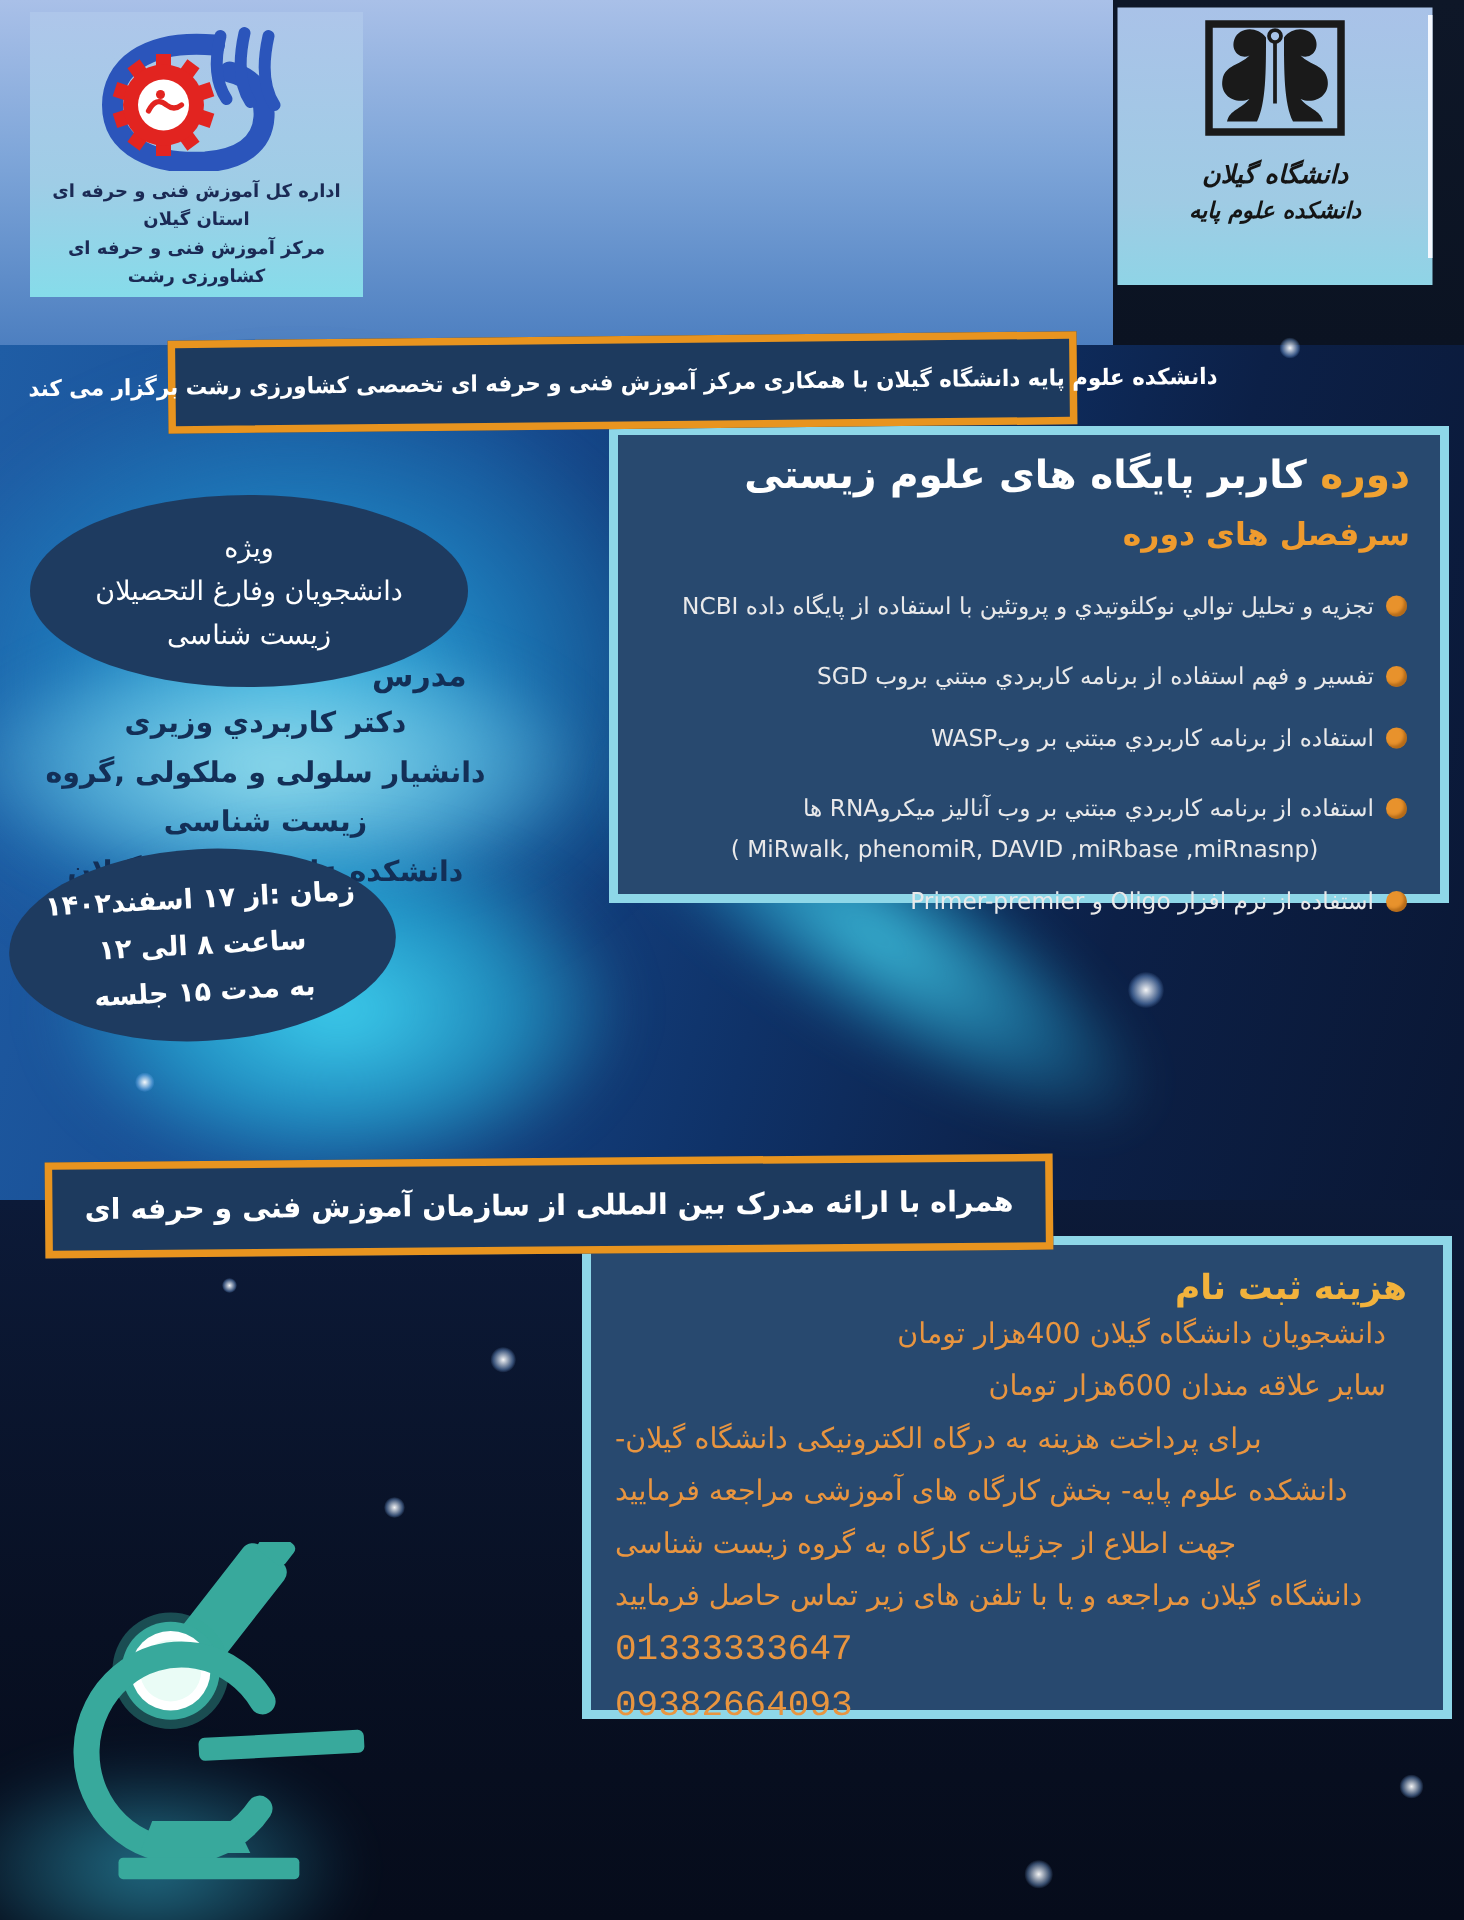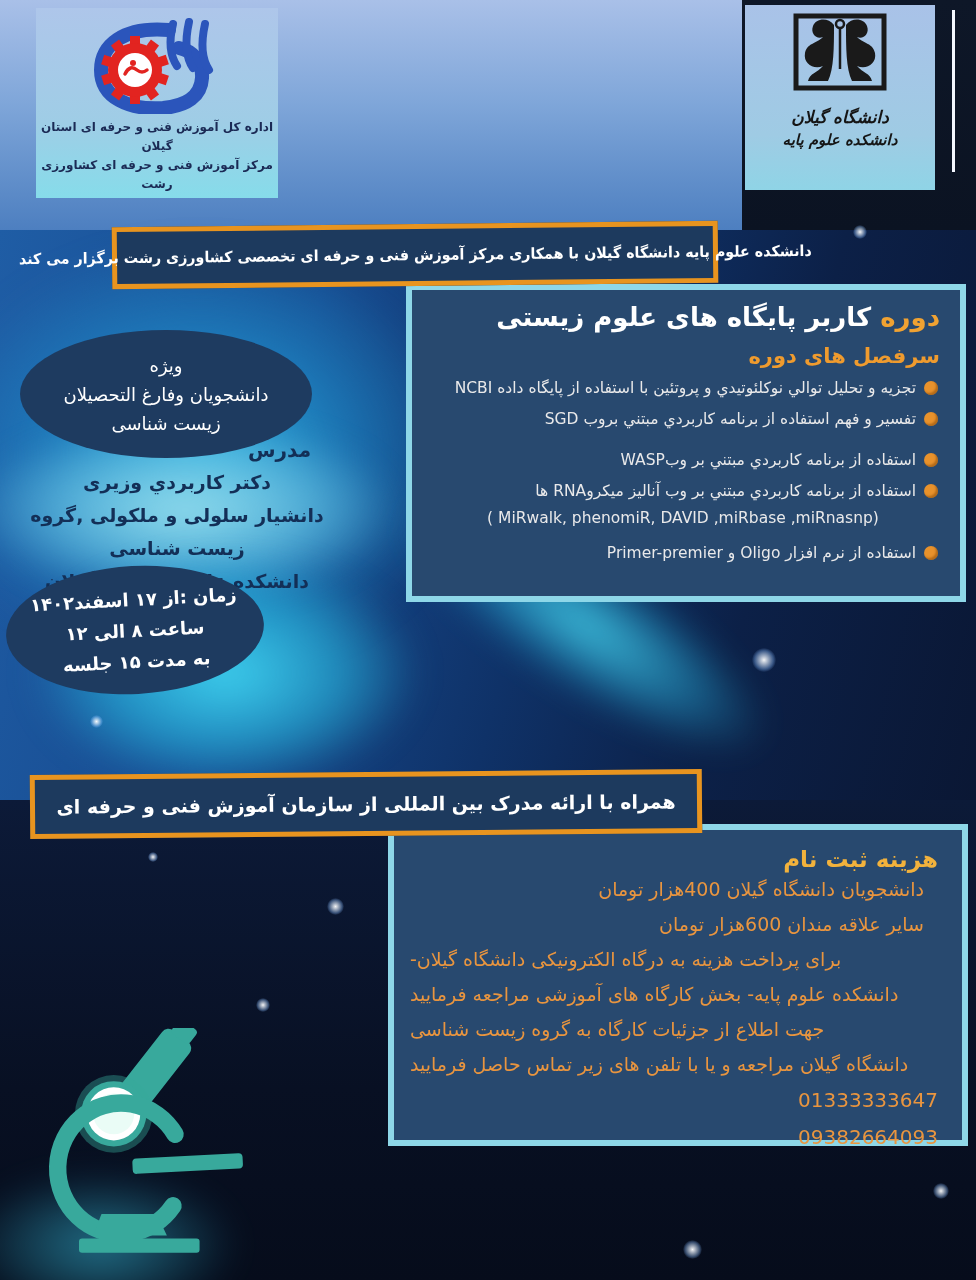--- a/index.html
+++ b/index.html
@@ -30,23 +30,23 @@
             background:radial-gradient(closest-side,#45d5ef 0%,rgba(40,180,225,.5) 60%,transparent 100%); }
   .blob-5 { left:-40px; top:1170px; width:280px; height:150px; opacity:.55;
             background:radial-gradient(closest-side,#39c4e4 0%,transparent 100%); }
   .blob-6 { left:430px; top:250px; width:330px; height:330px; opacity:.5;
             background:radial-gradient(closest-side,#2f86c8 0%,transparent 100%); }
   .bokeh { border-radius:50%;
            background:radial-gradient(circle,rgba(255,255,255,.95) 0%,rgba(140,190,255,.35) 55%,transparent 72%); }
 
   
   .logo-card { position:absolute; z-index:6; text-align:center; }
-  .logo-left  { left:36px; top:8px;  width:242px; height:190px;
+  .logo-left  { left:20px; top:8px;  width:222px; height:190px;
                 background:linear-gradient(180deg,#aec6ea 0%,#9fcde6 60%,#86dcea 100%); }
-  .logo-right { left:745px; top:5px; width:190px; height:185px;
+  .logo-right { left:745px; top:5px; width:210px; height:185px;
                 background:linear-gradient(180deg,#a9c2e8 0%,#9fcbe4 70%,#8fd4e6 100%); }
   .logo-left .lines  { color:#1b2a55; font-weight:bold; font-size:12px; line-height:19px; direction:rtl; }
   .logo-right .lines { color:#151515; font-weight:bold; font-style:italic; direction:rtl; }
   .logo-right .l1 { font-size:17px; line-height:24px; }
   .logo-right .l2 { font-size:15px; line-height:22px; }
   .white-line { position:absolute; left:952px; top:10px; width:3px; height:162px;
                 background:#f4f8ff; z-index:7; }
 
   
   .banner { position:absolute; z-index:9; background:#1d3a5e; border:5px solid #e8941f;
@@ -58,33 +58,33 @@
 
   
   .info-box { position:absolute; z-index:6; background:#28496f; border:6px solid #8ed7e8;
               direction:rtl; }
   .course-box { left:406px; top:284px; width:560px; height:318px; padding:12px 20px 10px 14px; }
   .course-title { font-size:26px; font-weight:bold; color:#ffffff; text-align:right; }
   .course-title .hl { color:#f0a232; }
   .course-sub { font-size:21px; font-weight:bold; color:#ef9b2e; text-align:right; margin-top:12px; }
   .topics { margin-top:10px; }
   .topic { position:relative; padding-right:24px; color:#e9e9ea; font-size:15.5px;
-           line-height:21px; text-align:right; margin-top:10px; }
+           line-height:21px; text-align:right; margin-top:26px; }
   .topic::before { content:""; position:absolute; right:2px; top:3px; width:14px; height:14px;
                    border-radius:50%; background:#e8922c; box-shadow:inset -2px -2px 2px rgba(120,60,0,.45); }
   .topic.gap { margin-top:20px; }
   .topic.gap2 { margin-top:14px; }
   .topic-sub { color:#e9e9ea; font-size:15.5px; line-height:21px; text-align:center;
                direction:ltr; margin-top:6px; }
 
   .fee-box { left:388px; top:824px; width:580px; height:322px; padding:16px 24px 10px 16px; }
   .fee-title { color:#f2b23c; font-size:23px; font-weight:bold; text-align:right; }
   .fee-line  { color:#e9953f; font-size:19px; line-height:35px; text-align:left; }
   .fee-line.r { text-align:right; padding-right:14px; }
-  .fee-phone { color:#e9953f; font-size:20px; line-height:37px; text-align:right; direction:ltr; }
+  .fee-phone { color:#e9953f; font-size:24px; line-height:37px; text-align:left; direction:ltr;font-family:Liberation Mono, monospace; }
 
   
   .oval { position:absolute; z-index:6; background:#1e3b60; border-radius:50%;
           display:flex; flex-direction:column; align-items:center; justify-content:center;
           color:#fff; direction:rtl; text-align:center; }
   .oval-audience { left:20px; top:330px; width:292px; height:128px; font-size:18px; line-height:29px; }
   .oval-time { left:6px; top:566px; width:258px; height:128px; font-size:18px; line-height:31px;
                transform:rotate(-3deg); font-weight:bold; }
   .instructor-label { position:absolute; left:248px; top:438px; z-index:6; color:#132f57;
                       font-weight:bold; font-size:20px; direction:rtl; }

